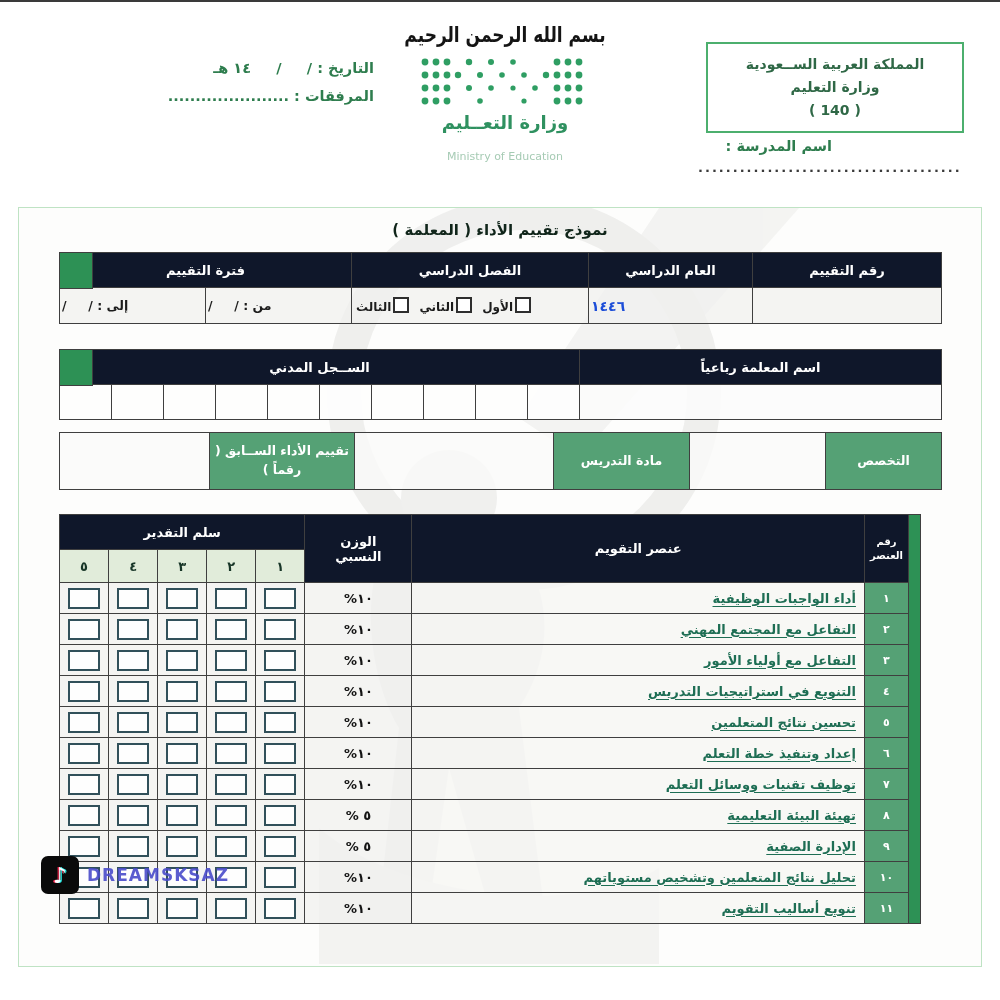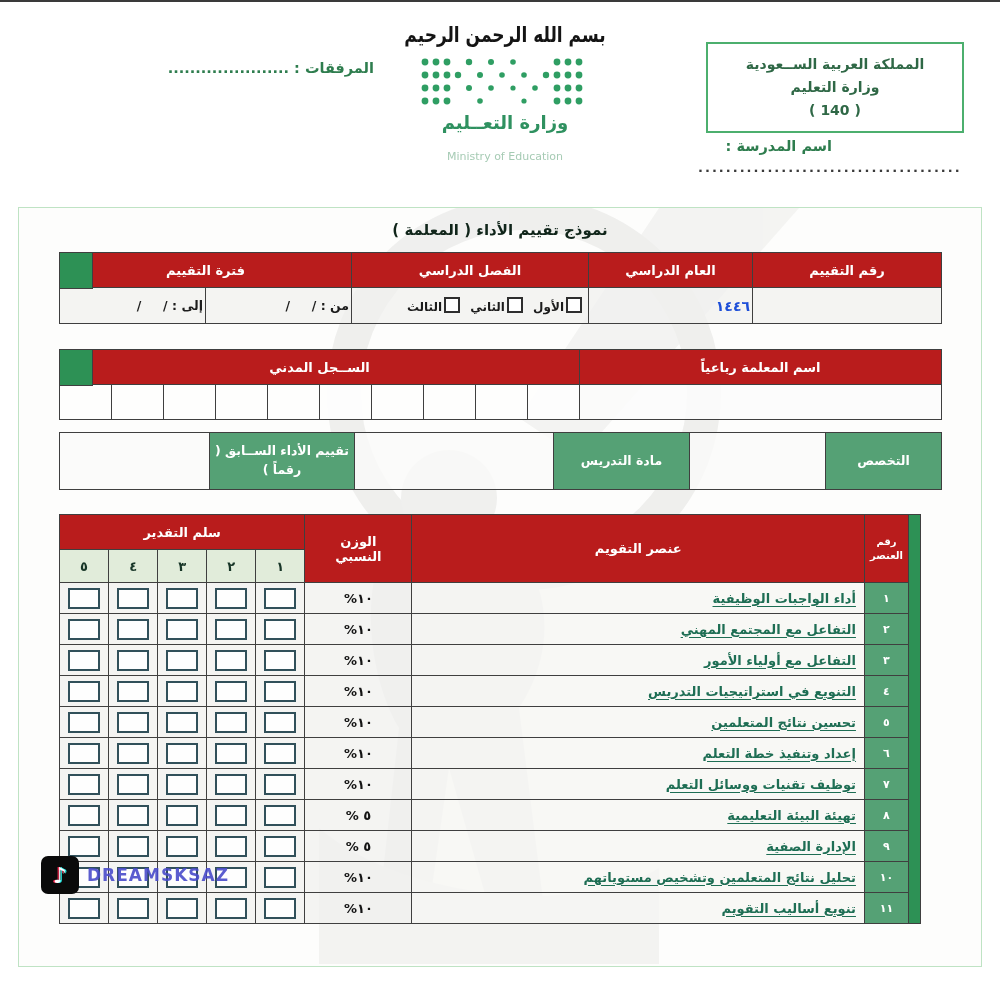--- a/index.html
+++ b/index.html
@@ -26,26 +26,26 @@
 
   
   .main-box{position:absolute;left:18px;top:205px;width:962px;height:758px;
     border:1px solid #bfe3c4;background:#fdfdfc;}
   .wm{position:absolute;left:0;top:0;z-index:0;}
   .form-title{position:absolute;left:0;top:13px;width:100%;text-align:center;
     font-size:15px;font-weight:bold;color:#10251a;z-index:1;direction:rtl;}
 
   table{border-collapse:collapse;direction:rtl;position:absolute;z-index:1;table-layout:fixed;}
   th,td{border:1.5px solid #3f3f3f;padding:0 2px;}
-  th{background:#b91c1c;color:#fff;font-weight:bold;font-size:13px;}
+  th{background:#0f172a;color:#fff;font-weight:bold;font-size:13px;}
   td{background:rgba(240,240,238,0.72);font-size:13px;color:#222;}
 
   .t1{left:40px;top:44px;width:882px;}
   .t1 th{height:34px;}
-  .t1 td{height:35px;text-align:right;}
+  .t1 td{height:35px;text-align:left;}
   .t2{left:40px;top:141px;width:882px;}
   .t2 th{height:34px;}
   .t2 td{height:34px;padding:0;}
   .t3{left:40px;top:224px;width:882px;}
   .t3 td{height:56px;text-align:center;}
   .t3 .glabel{background:#55a175;color:#fff;font-weight:bold;font-size:12.5px;line-height:1.5;}
   .t3 .blank{background:rgba(250,250,249,0.8);}
 
   .t4{left:40px;top:306px;width:862px;}
   .t4 th.top{height:34px;}
@@ -96,20 +96,24 @@
 
   <div class="ministry-box">
     <div>المملكة العربية الســعودية</div>
     <div>وزارة التعليم</div>
     <div>( 140 )</div>
   </div>
   <div class="school-label">اسم المدرسة :</div>
   <div class="school-dots">......................................</div>
 
   <div class="reg-fields">
+    <div>
+      <span>التاريخ :</span>
+      <span>/&nbsp;&nbsp;&nbsp;&nbsp;&nbsp;/&nbsp;&nbsp;&nbsp;&nbsp;&nbsp;١٤ هـ</span>
+    </div>
     <div>
       <span>المرفقات :</span>
       <span>......................</span>
     </div>
   </div>
 
   <div class="logo-wrap">
     <span class="bismillah">بسم الله الرحمن الرحيم</span>
     <svg class="logo-dots" width="176" height="56" viewBox="0 0 176 56">
       <g fill="#2f9e63">

